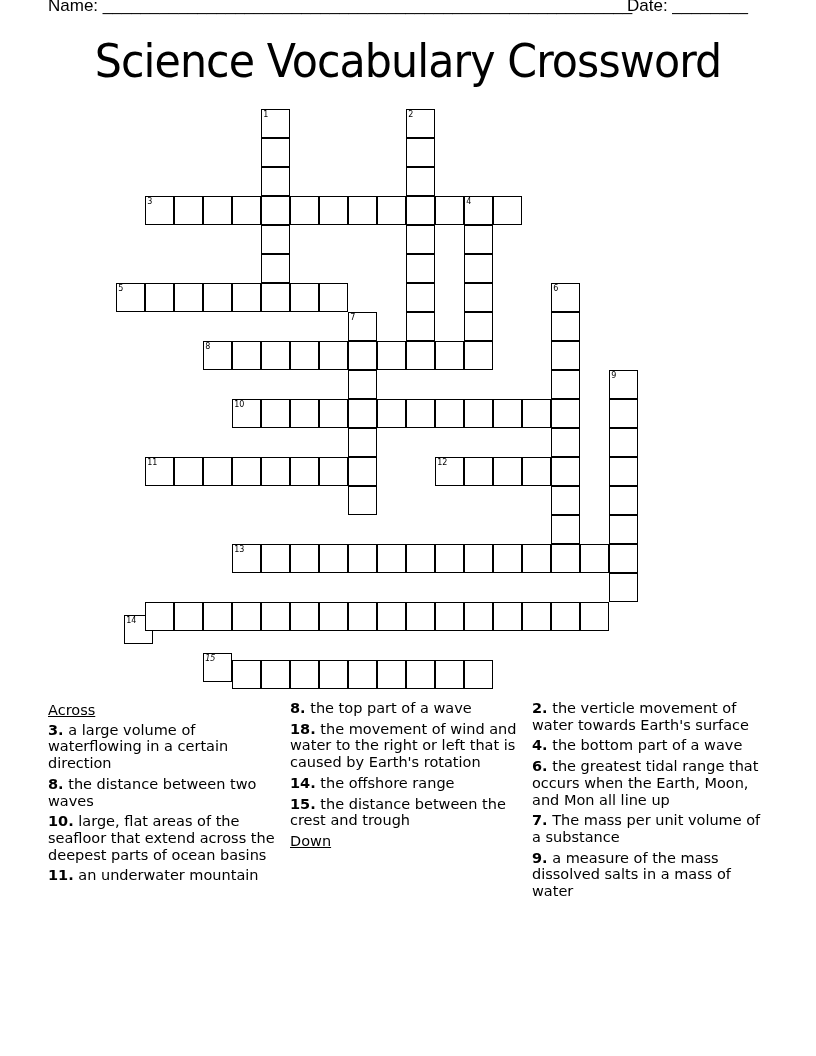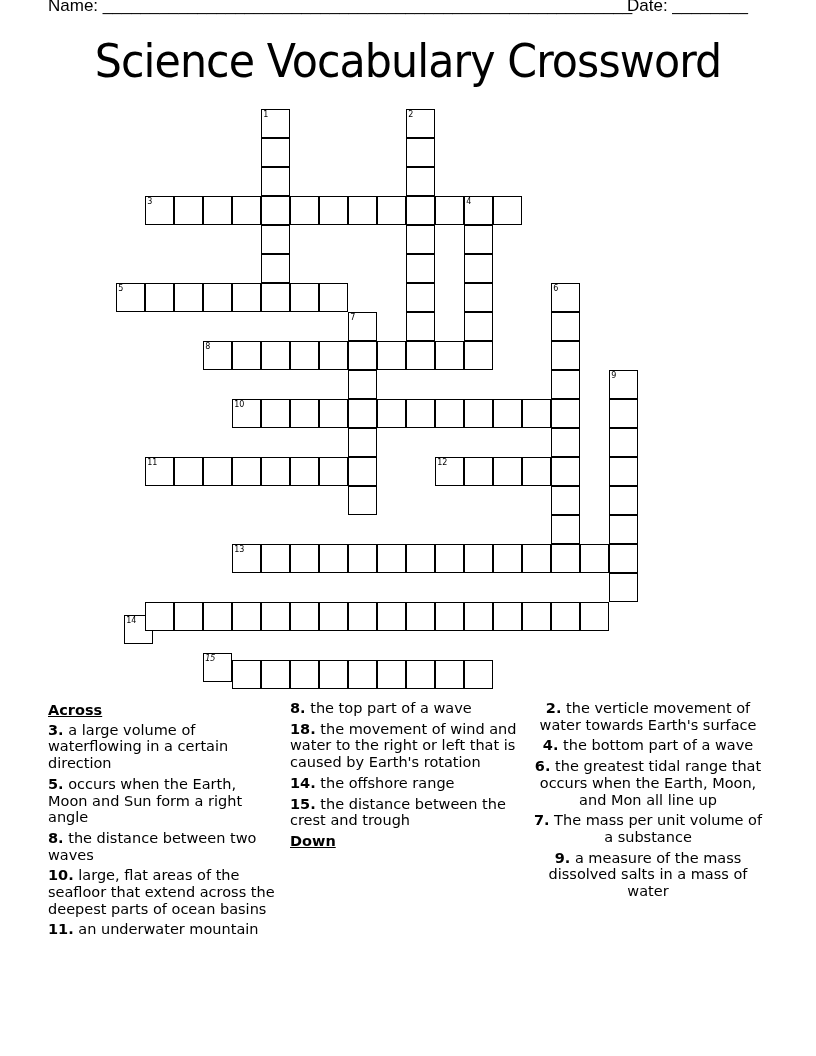--- a/index.html
+++ b/index.html
@@ -8,22 +8,22 @@
   .hdr-name { left: 48px; }
   .hdr-date { left: 627px; }
   .title { position: absolute; top: 34px; left: 0; width: 816px; text-align: center;
            font-family: "DejaVu Sans", sans-serif; font-size: 46px; letter-spacing: -1px; transform: scaleX(0.93); }
   .grid { position: absolute; left: 117px; top: 110px; width: 540px; height: 590px; }
   .cell { position: absolute; width: 29px; height: 29px; box-sizing: border-box; border: 1.5px solid #000; background: #fff; margin-left:-0.75px; margin-top:-0.75px; }
   .cell .num { position: absolute; left: 1px; top: 0px; font-family: "DejaVu Sans", sans-serif; font-size: 8px; line-height: 9px; color: #000; }
   .clues { position: absolute; top: 700px; font-family: "DejaVu Sans", sans-serif; font-size: 14.5px; line-height: 16.7px; color: #000; }
   .col1 { left: 48px; width: 232px; }
   .col2 { left: 290px; width: 232px; }
-  .col3 { left: 532px; width: 232px; text-align: center; }
-  .sec-title { font-weight: bold; text-decoration: underline; margin-bottom: 3px; margin-top: 2px; }
+  .col3 { left: 532px; width: 232px; }
+  .sec-title { font-weight: normal; text-decoration: underline; margin-bottom: 3px; margin-top: 2px; }
   .clue { margin-bottom: 4px; }
   .clue b { font-weight: bold; }
 </style>
 </head>
 <body>
 
 <div class="hdr hdr-name">Name: ________________________________________________________</div>
 <div class="hdr hdr-date">Date: ________</div>
 
 <div class="title">Science Vocabulary Crossword</div>
@@ -188,21 +188,20 @@
     <div class="cell" style="left: 232px; top: 551px;"></div>
     <div class="cell" style="left: 261px; top: 551px;"></div>
     <div class="cell" style="left: 290px; top: 551px;"></div>
     <div class="cell" style="left: 319px; top: 551px;"></div>
     <div class="cell" style="left: 348px; top: 551px;"></div>
   </div>
 
 <div class="clues col1">
   <div class="sec-title">Across</div>
   <div class="clue"><b>3.</b> <span>a large volume of waterflowing in a certain direction</span></div>
-  <div class="clue"><b>5.</b> <span>occurs when the Earth, Moon and Sun form a right angle</span></div>
   <div class="clue"><b>8.</b> <span>the distance between two waves</span></div>
   <div class="clue"><b>10.</b> <span>large, flat areas of the seafloor that extend across the deepest parts of ocean basins</span></div>
   <div class="clue"><b>11.</b> <span>an underwater mountain</span></div>
 </div>
 
 <div class="clues col2">
   <div class="clue"><b>8.</b> <span>the top part of a wave</span></div>
   <div class="clue"><b>18.</b> <span>the movement of wind and water to the right or left that is caused by Earth's rotation</span></div>
   <div class="clue"><b>14.</b> <span>the offshore range</span></div>
   <div class="clue"><b>15.</b> <span>the distance between the crest and trough</span></div>

